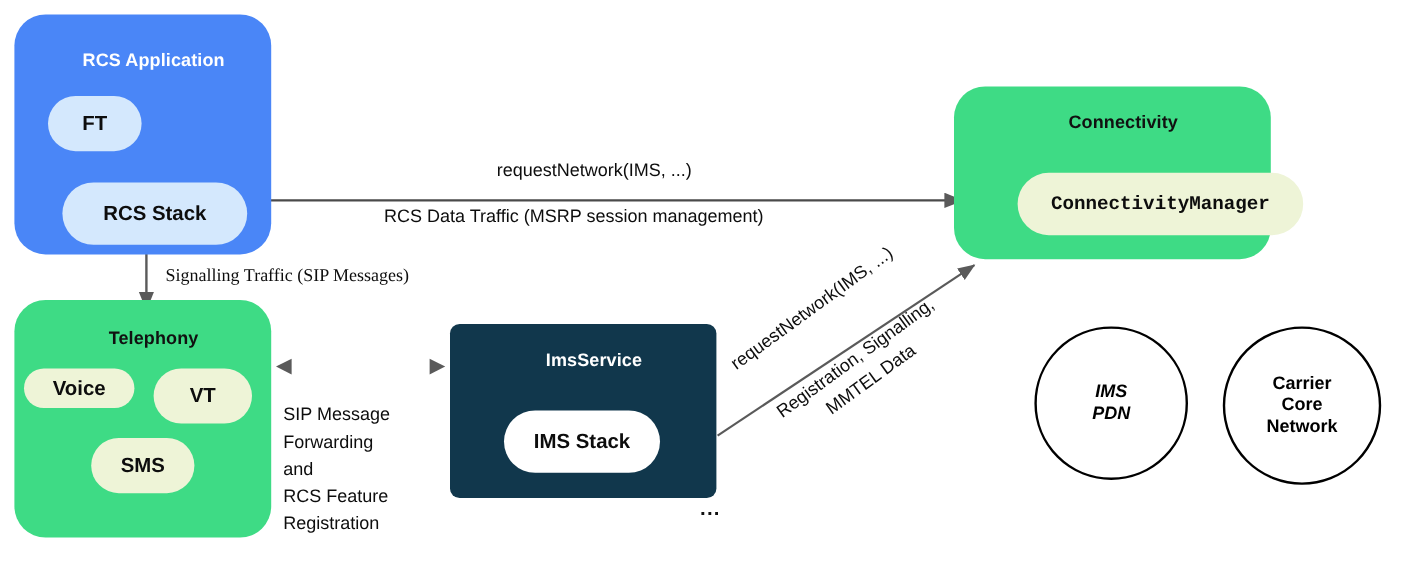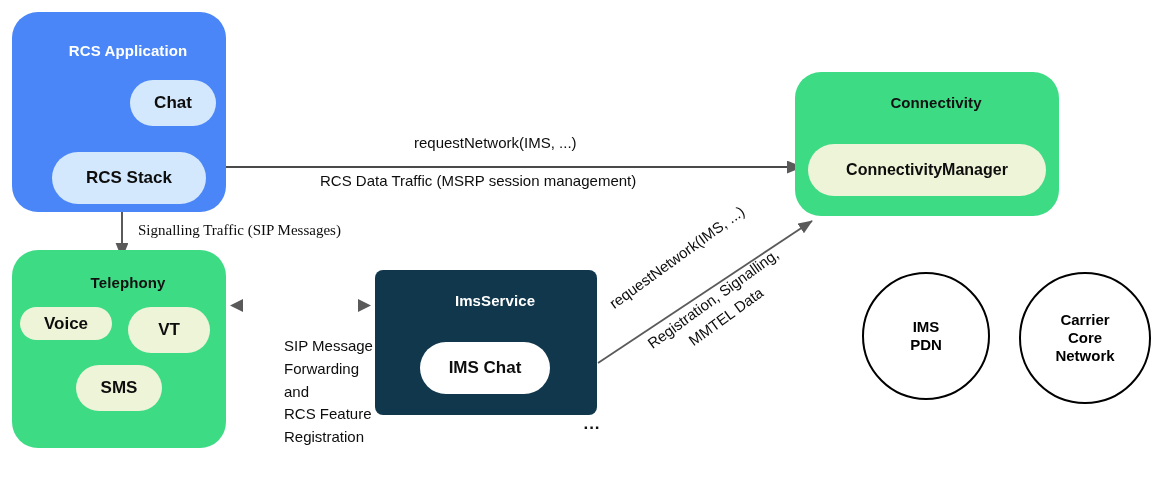--- a/index.html
+++ b/index.html
@@ -108,59 +108,58 @@
   .ellipsis-dots {
     position: absolute;
     left: 12px; right: 0;
     top: 414px;
     text-align: center;
     font-size: 17px;
     color: #111111;
     font-weight: bold;
     letter-spacing: 1px;
   }
-  .p-cm    { left: 808px; top: 144px; width: 238px; height: 52px; font-size: 16px; }
+  .p-cm    { left: 848px; top: 144px; width: 238px; height: 52px; font-size: 16px; font-family: Liberation Mono, monospace; }
   .p-imsstack { left: 420px; top: 342px; width: 130px; height: 52px; font-size: 17px; }
 
   
   .circle {
     position: absolute;
     border: 2.5px solid #000000;
     border-radius: 50%;
     background: #ffffff;
     display: flex;
     align-items: center;
     justify-content: center;
     text-align: center;
     font-weight: bold;
     font-size: 15px;
     color: #000000;
     line-height: 1.22;
     box-sizing: border-box;
   }
-  .c-imspdn  { left: 862px;  top: 272px; width: 128px; height: 128px; }
+  .c-imspdn  { left: 862px;  top: 272px; width: 128px; height: 128px; font-style: italic; }
   .c-carrier { left: 1019px; top: 272px; width: 132px; height: 132px; }
 
   
   .edge-label {
     position: absolute;
     font-size: 15px;
     color: #0d0d0d;
     white-space: nowrap;
   }
   .lbl-reqnet-top   { left: 414px; top: 134px; }
   .lbl-rcsdata      { left: 320px; top: 172px; }
   .lbl-signalling   { left: 138px; top: 222px; font-family: Liberation Serif, serif; }
 
   .multi-label {
     position: absolute;
     font-size: 15px;
     color: #0d0d0d;
     line-height: 1.52;
-    margin-left: 48px;
   }
   .lbl-sipforward { left: 236px; top: 335px; width: 150px; }
 
   
   .diag-label {
     position: absolute;
     font-size: 15px;
     color: #0d0d0d;
     white-space: nowrap;
     transform-origin: left top;
@@ -227,41 +226,41 @@
     </g>
 
      Connectivity (diagonal) --&gt;
     <g>
       <line x1="598" y1="363" x2="812" y2="221" stroke="#5a5a5a" stroke-width="1.8" marker-end="url(#arrowGray)"></line>
     </g>
   </svg>
 
   <div class="node group-box rcs-app">
     <div class="group-title">RCS Application</div>
-    <div class="pill pill-blue p-chat">Chat</div>
+    <div class="pill pill-blue p-ft">FT</div>
     <div class="pill pill-blue p-stack">RCS Stack</div>
   </div>
 
   <div class="node group-box telephony">
     <div class="group-title">Telephony</div>
   </div>
   <div class="pill pill-cream p-voice">Voice</div>
   <div class="pill pill-cream p-vt">VT</div>
   <div class="pill pill-cream p-sms">SMS</div>
   <div class="ellipsis-dots">...</div>
 
   <div class="node group-box connectivity">
     <div class="group-title">Connectivity</div>
   </div>
   <div class="pill pill-cream p-cm">ConnectivityManager</div>
 
   <div class="node ims-service">
     <div class="group-title">ImsService</div>
   </div>
-  <div class="pill pill-white p-imsstack">IMS Chat</div>
+  <div class="pill pill-white p-imsstack">IMS Stack</div>
 
   <div class="circle c-imspdn">
     <div>
       <div>IMS</div>
       <div>PDN</div>
     </div>
   </div>
   <div class="circle c-carrier">
     <div>
       <div>Carrier</div>

